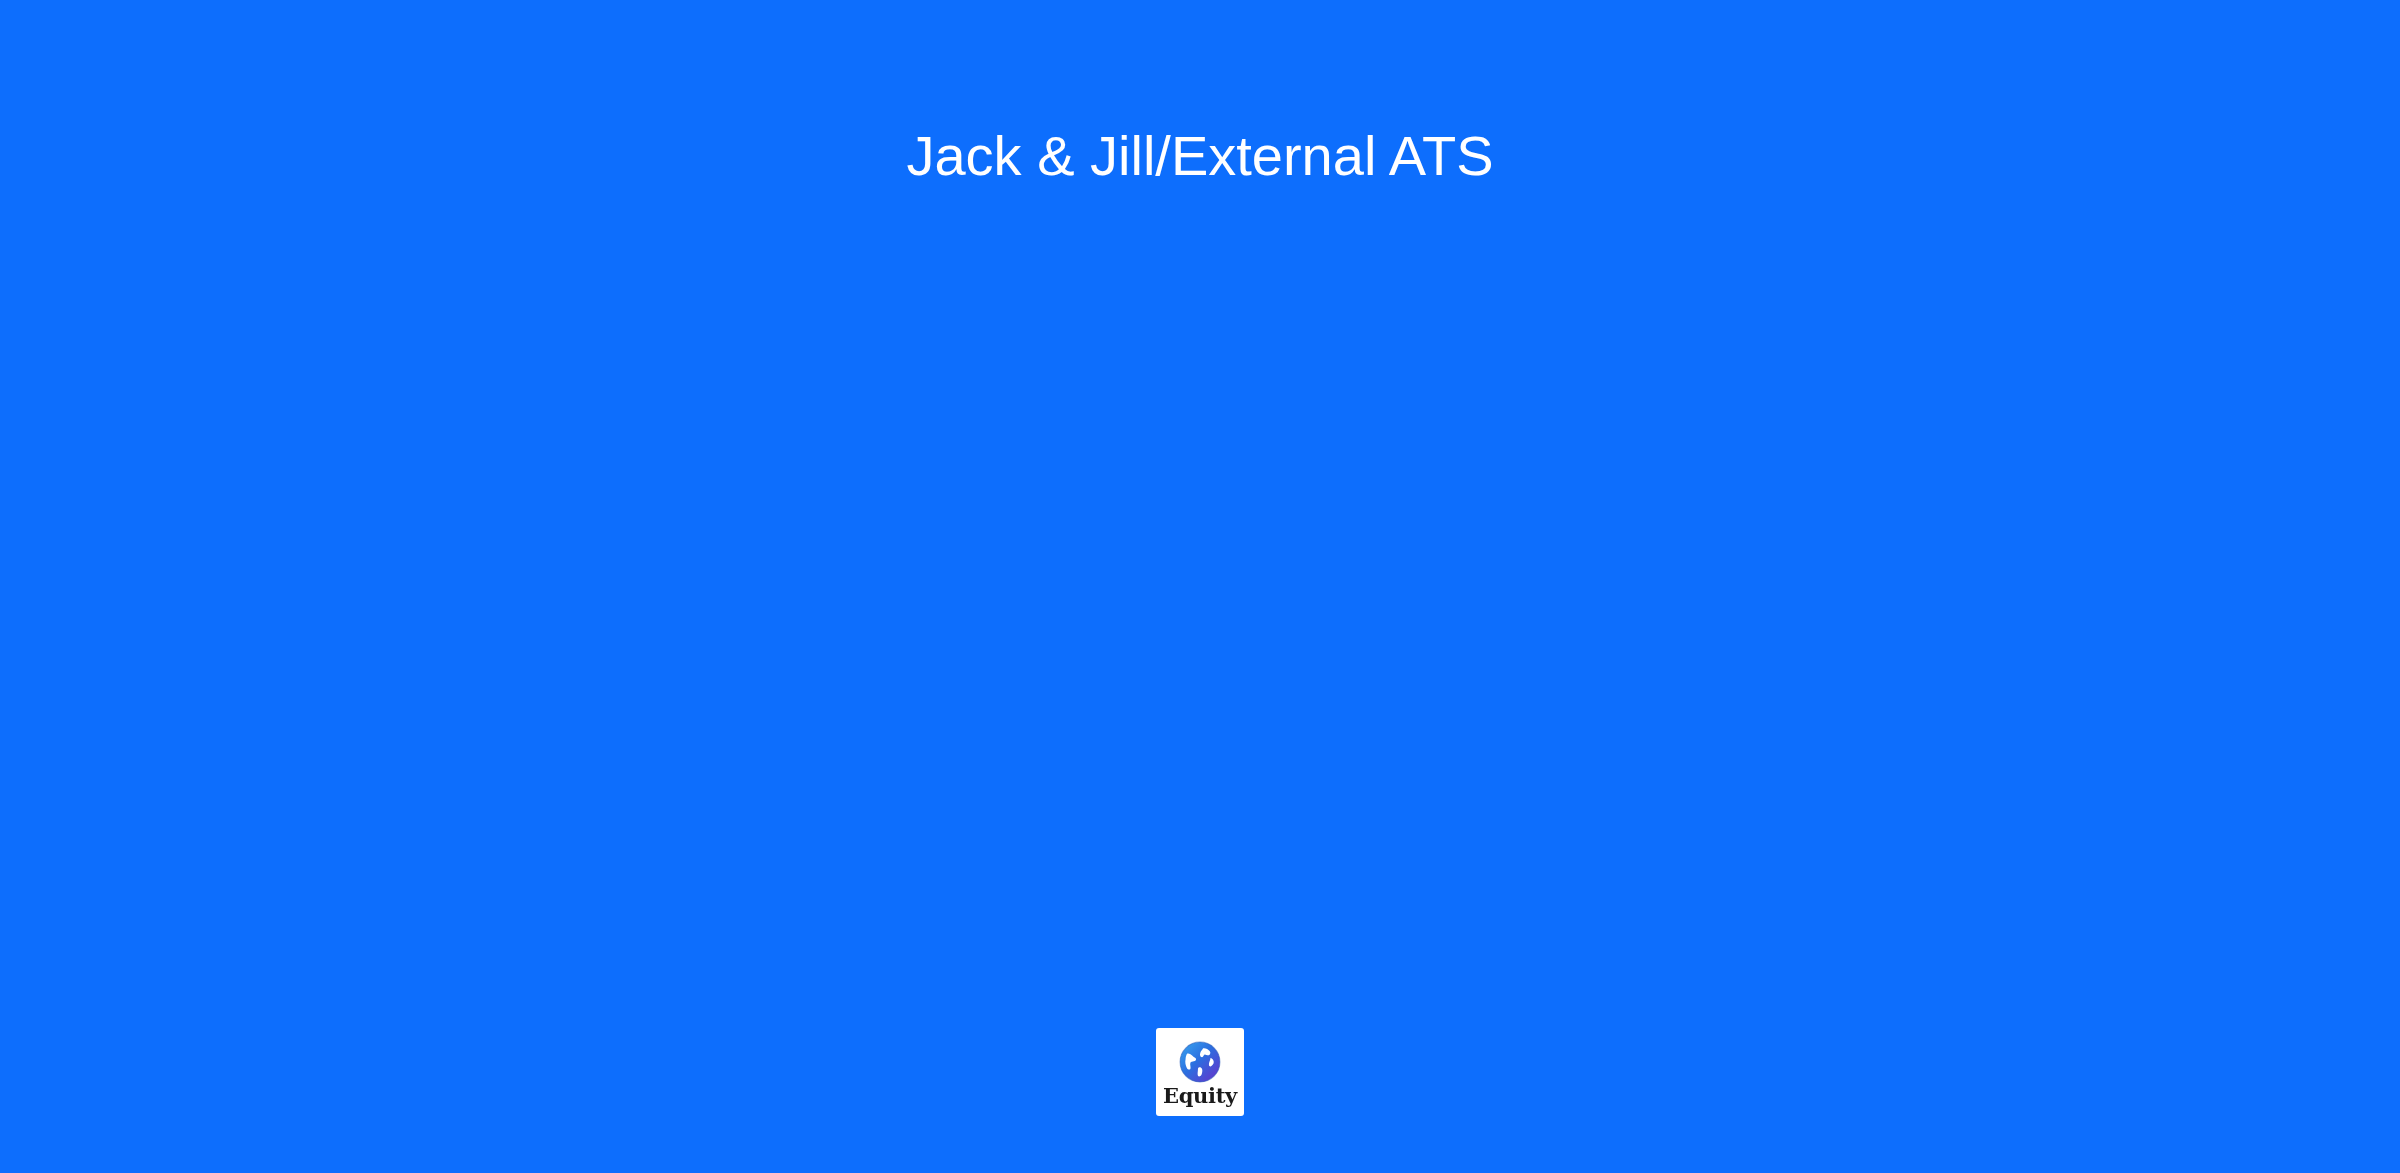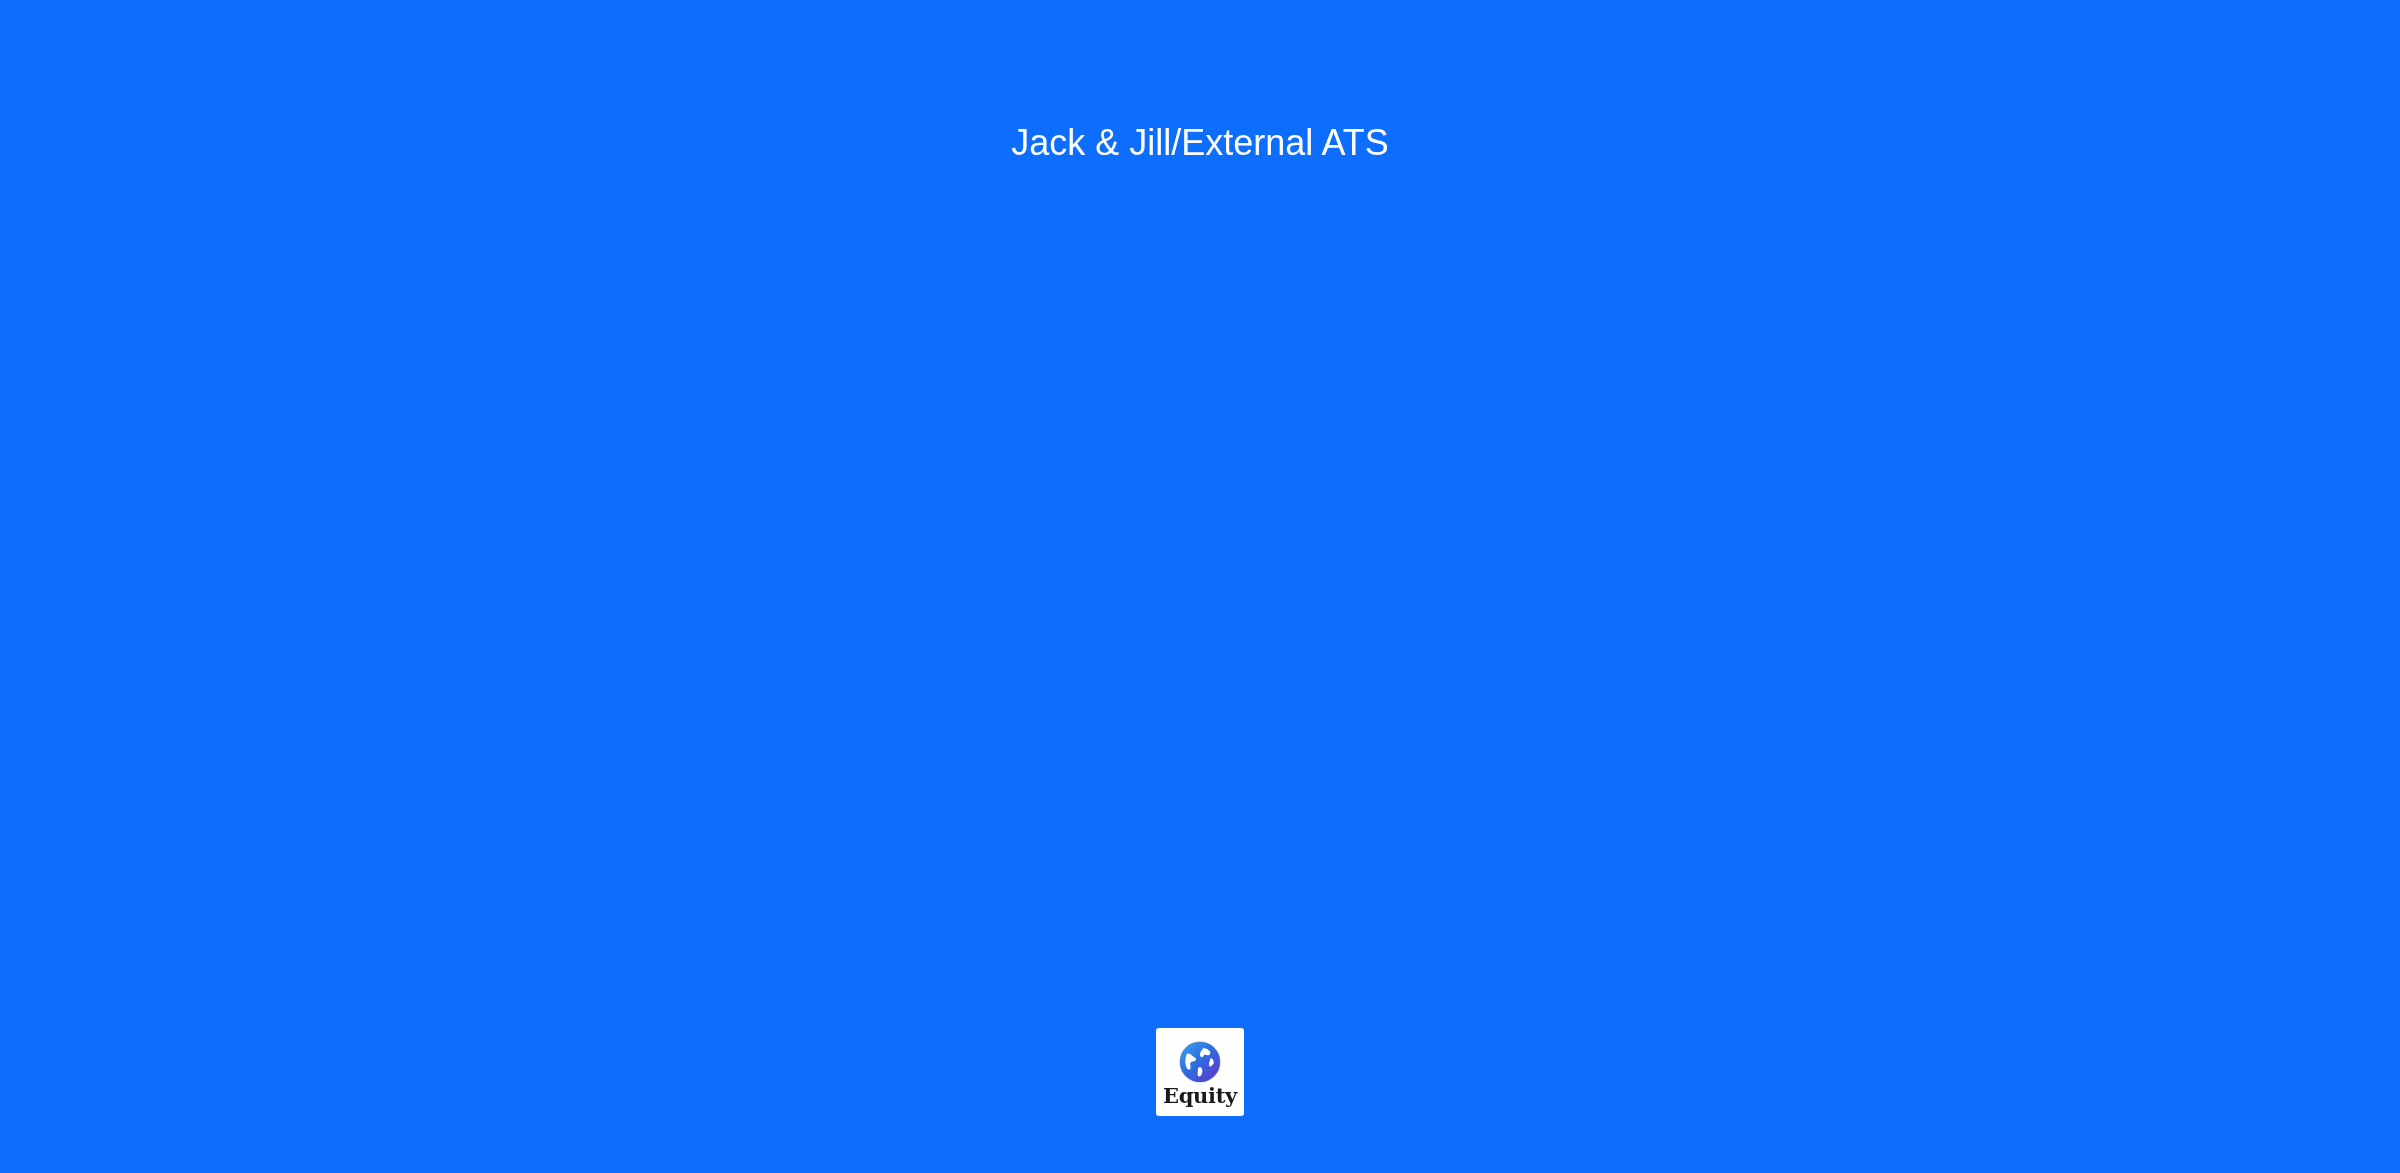--- a/index.html
+++ b/index.html
@@ -48,21 +48,21 @@
     word-wrap: break-word;
   }
 
   .company-line {
     margin: 0;
     padding: 0;
     margin-top: 12px;
     width: 100%;
     color: #FFFFFF;
     font-family: "Liberation Sans", sans-serif;
-    font-size: 36px;
+    font-size: 56px;
     font-weight: normal;
     line-height: 1.3;
     text-align: center;
   }
 
   .brand-footer {
     position: absolute;
     left: 0;
     right: 0;
     bottom: 57px;

